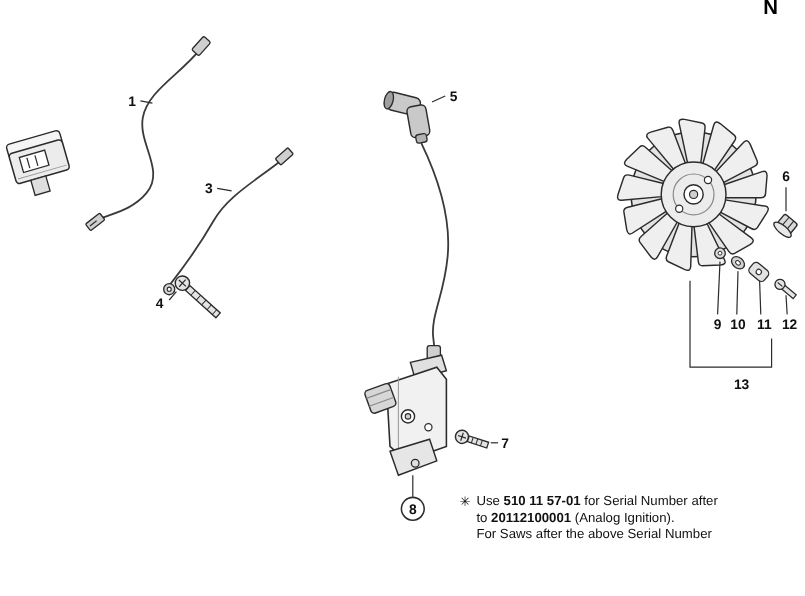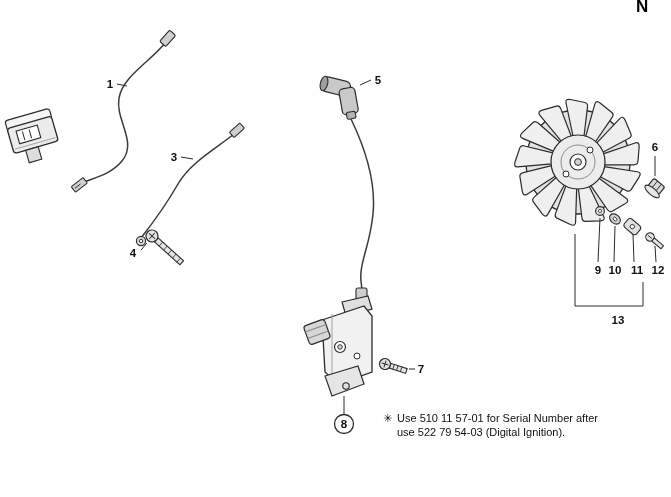--- a/index.html
+++ b/index.html
@@ -10,21 +10,21 @@
   }
   .corner {
     position:absolute; left:636px; top:-3px;
     font-size:17px; font-weight:bold; color:#000;
   }
   .footnote {
     position:absolute; left:383px; top:412px; display:flex;
     color:#111; font-size:11px; line-height:13.6px;
   }
   .fn-marker { width:14px; font-size:11px; font-family:"DejaVu Sans", sans-serif; }
-  .fn-line b { font-weight:normal; }
+  .fn-line b { font-weight:bold; }
   svg { display:block; }
   text.co {
     font-size:11.5px; font-weight:bold; fill:#101010;
     font-family:"Liberation Sans", sans-serif;
   }
 </style>
 </head>
 <body>
 
 <div class="page">
@@ -197,17 +197,18 @@
       <text class="co" x="618" y="324" text-anchor="middle">13</text>
     </g>
   </svg>
 
   <div class="corner">N</div>
 
   <div class="footnote">
     <div class="fn-marker">✳</div>
     <div>
       <div class="fn-line"><span>Use </span><b>510 11 57-01</b><span> for Serial Number after</span></div>
-      <div class="fn-line"><span>use </span><b>522 79 54-03</b><span> (Digital Ignition).</span></div>
+      <div class="fn-line"><span>to </span><b>20112100001</b><span> (Analog Ignition).</span></div>
+      <div class="fn-line"><span>For Saws after the above Serial Number</span></div>
     </div>
   </div>
 
 </div>
 
 </body></html>

